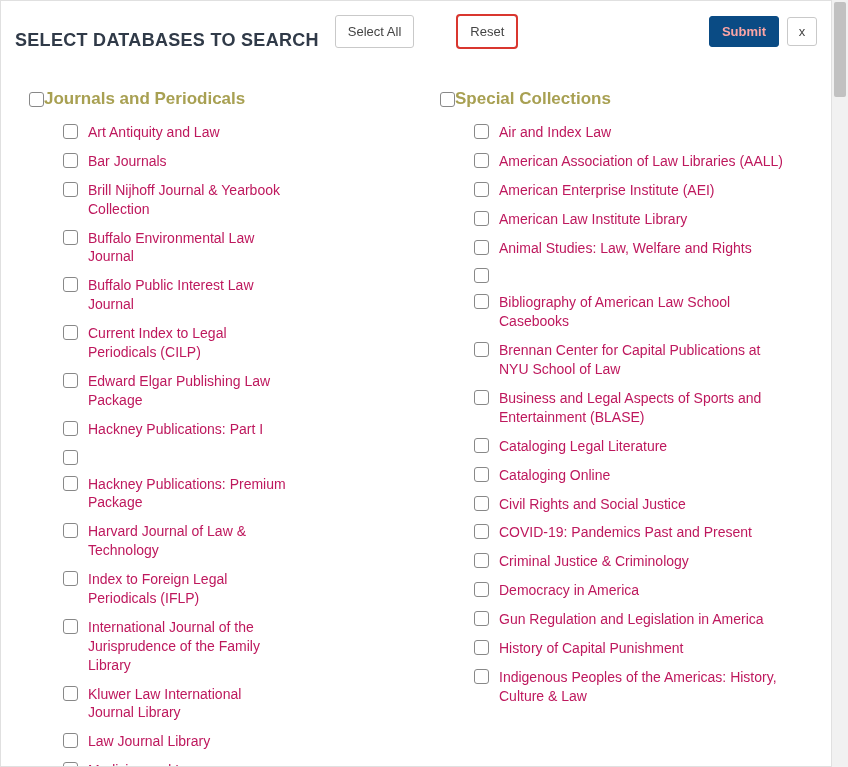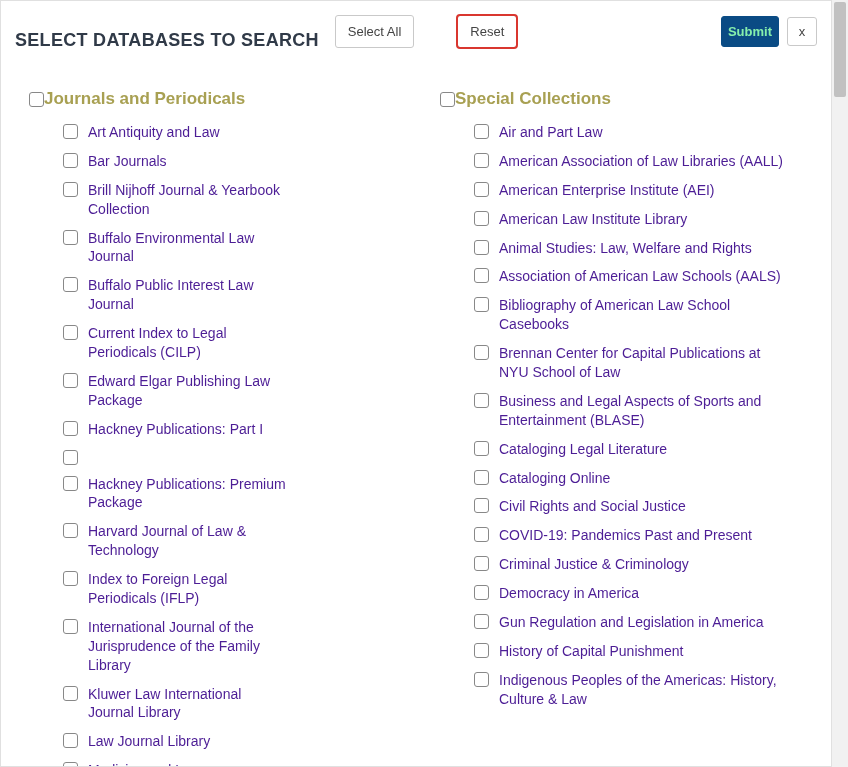--- a/index.html
+++ b/index.html
@@ -62,24 +62,24 @@
       font-family: inherit;
     }
     .btn-reset {
       outline: 2px solid #d9362f;
       outline-offset: -1px;
       margin-left: 35px;
     }
     .spacer { flex: 1; }
     .btn-submit {
       background: #0a4b84;
-      color: #86efac;
+      color: #fca5a5;
       border: 1px solid #0a4b84;
       font-weight: 600;
-      padding: 7px 6px;
+      padding: 7px 12px;
     }
     .btn-close {
       width: 30px;
       text-align: center;
       padding: 6px 0;
     }
     .columns {
       display: flex;
       padding: 30px 14px 10px 14px;
       gap: 20px;
@@ -119,21 +119,21 @@
       margin-bottom: 10px;
       padding-right: 120px;
     }
     .col2 .item {
       padding-right: 30px;
     }
     .item-checkbox {
       margin-top: 1px;
     }
     .item-label {
-      color: #4c1d95;
+      color: #be185d;
       font-size: 14px;
       line-height: 1.35;
       cursor: pointer;
     }
   </style>
 </head>
 <body>
 
 <div class="outer">
   <div class="header">
@@ -219,41 +219,40 @@
     </div>
 
     <div class="col col2">
       <div class="group-header">
         <div class="group-checkbox"></div>
         <div class="group-title">Special Collections</div>
       </div>
       <div class="items" id="items-1">
           <div class="item">
             <div class="item-checkbox"></div>
-            <div class="item-label">Air and Part Law</div>
+            <div class="item-label">Air and Index Law</div>
           </div>
           <div class="item">
             <div class="item-checkbox"></div>
             <div class="item-label">American Association of Law Libraries (AALL)</div>
           </div>
           <div class="item">
             <div class="item-checkbox"></div>
             <div class="item-label">American Enterprise Institute (AEI)</div>
           </div>
           <div class="item">
             <div class="item-checkbox"></div>
             <div class="item-label">American Law Institute Library</div>
           </div>
           <div class="item">
             <div class="item-checkbox"></div>
             <div class="item-label">Animal Studies: Law, Welfare and Rights</div>
           </div>
           <div class="item">
             <div class="item-checkbox"></div>
-            <div class="item-label">Association of American Law Schools (AALS)</div>
           </div>
           <div class="item">
             <div class="item-checkbox"></div>
             <div class="item-label">Bibliography of American Law School Casebooks</div>
           </div>
           <div class="item">
             <div class="item-checkbox"></div>
             <div class="item-label">Brennan Center for Capital Publications at NYU School of Law</div>
           </div>
           <div class="item">

